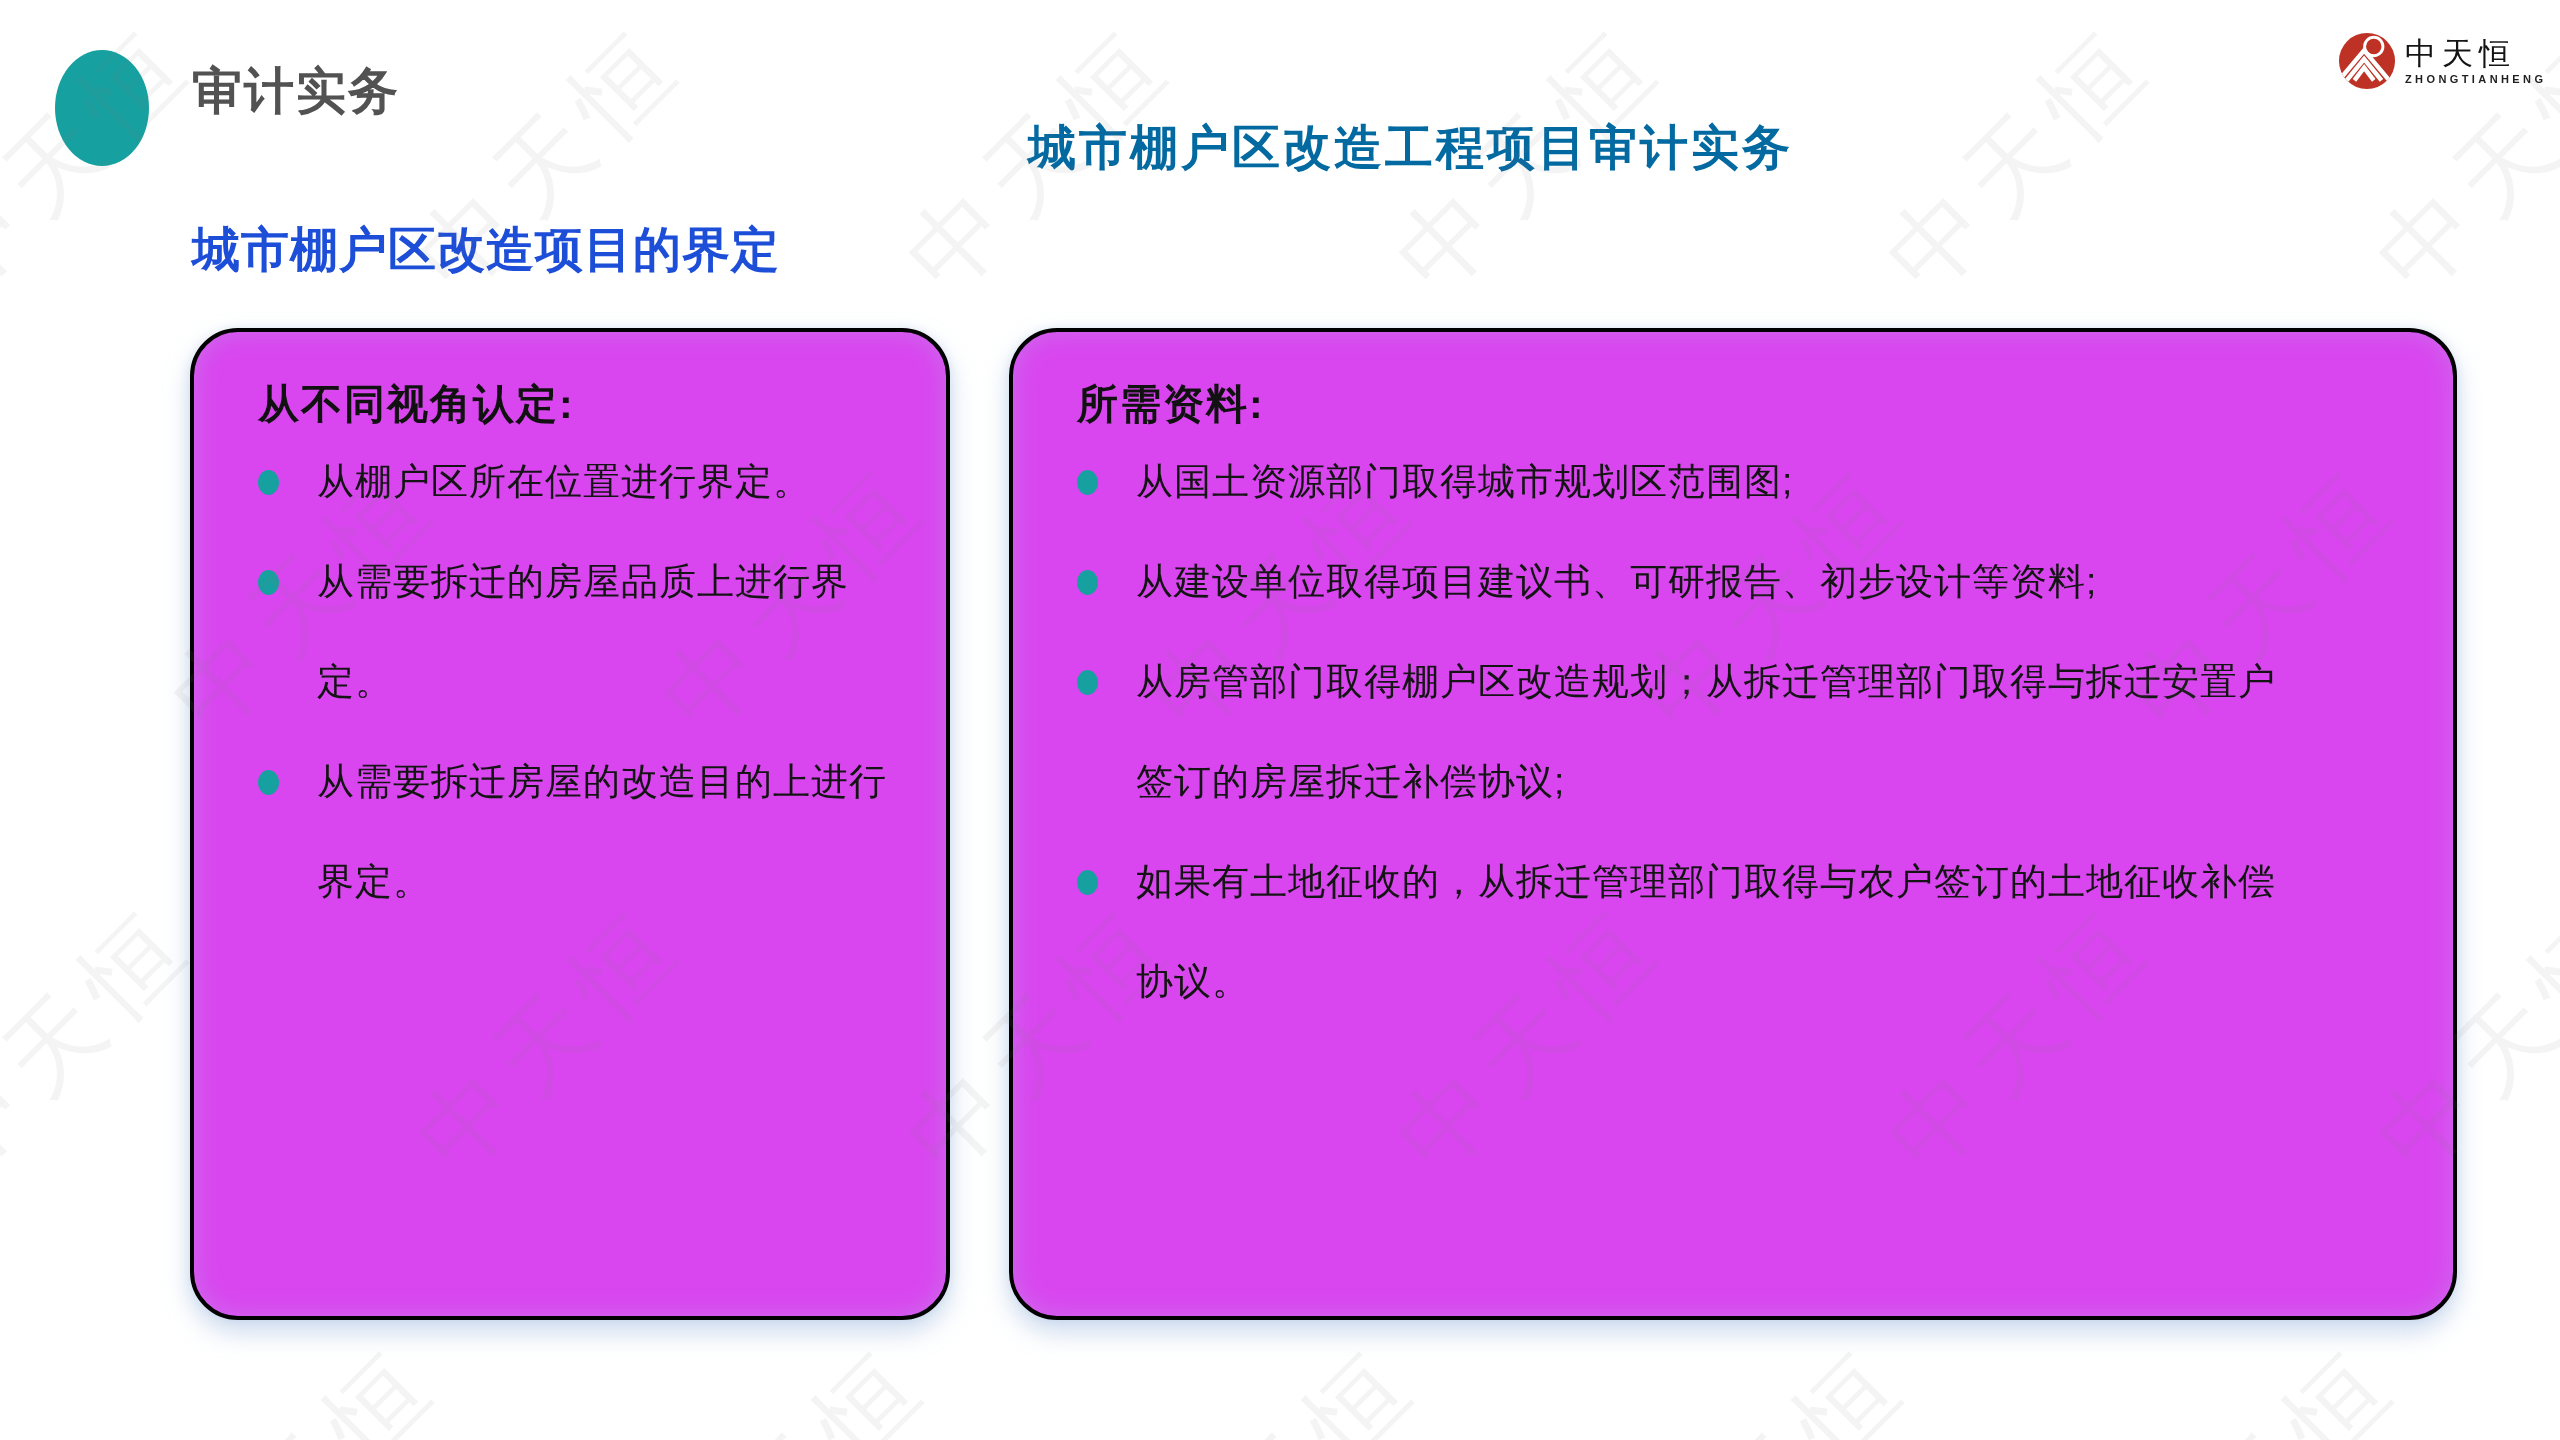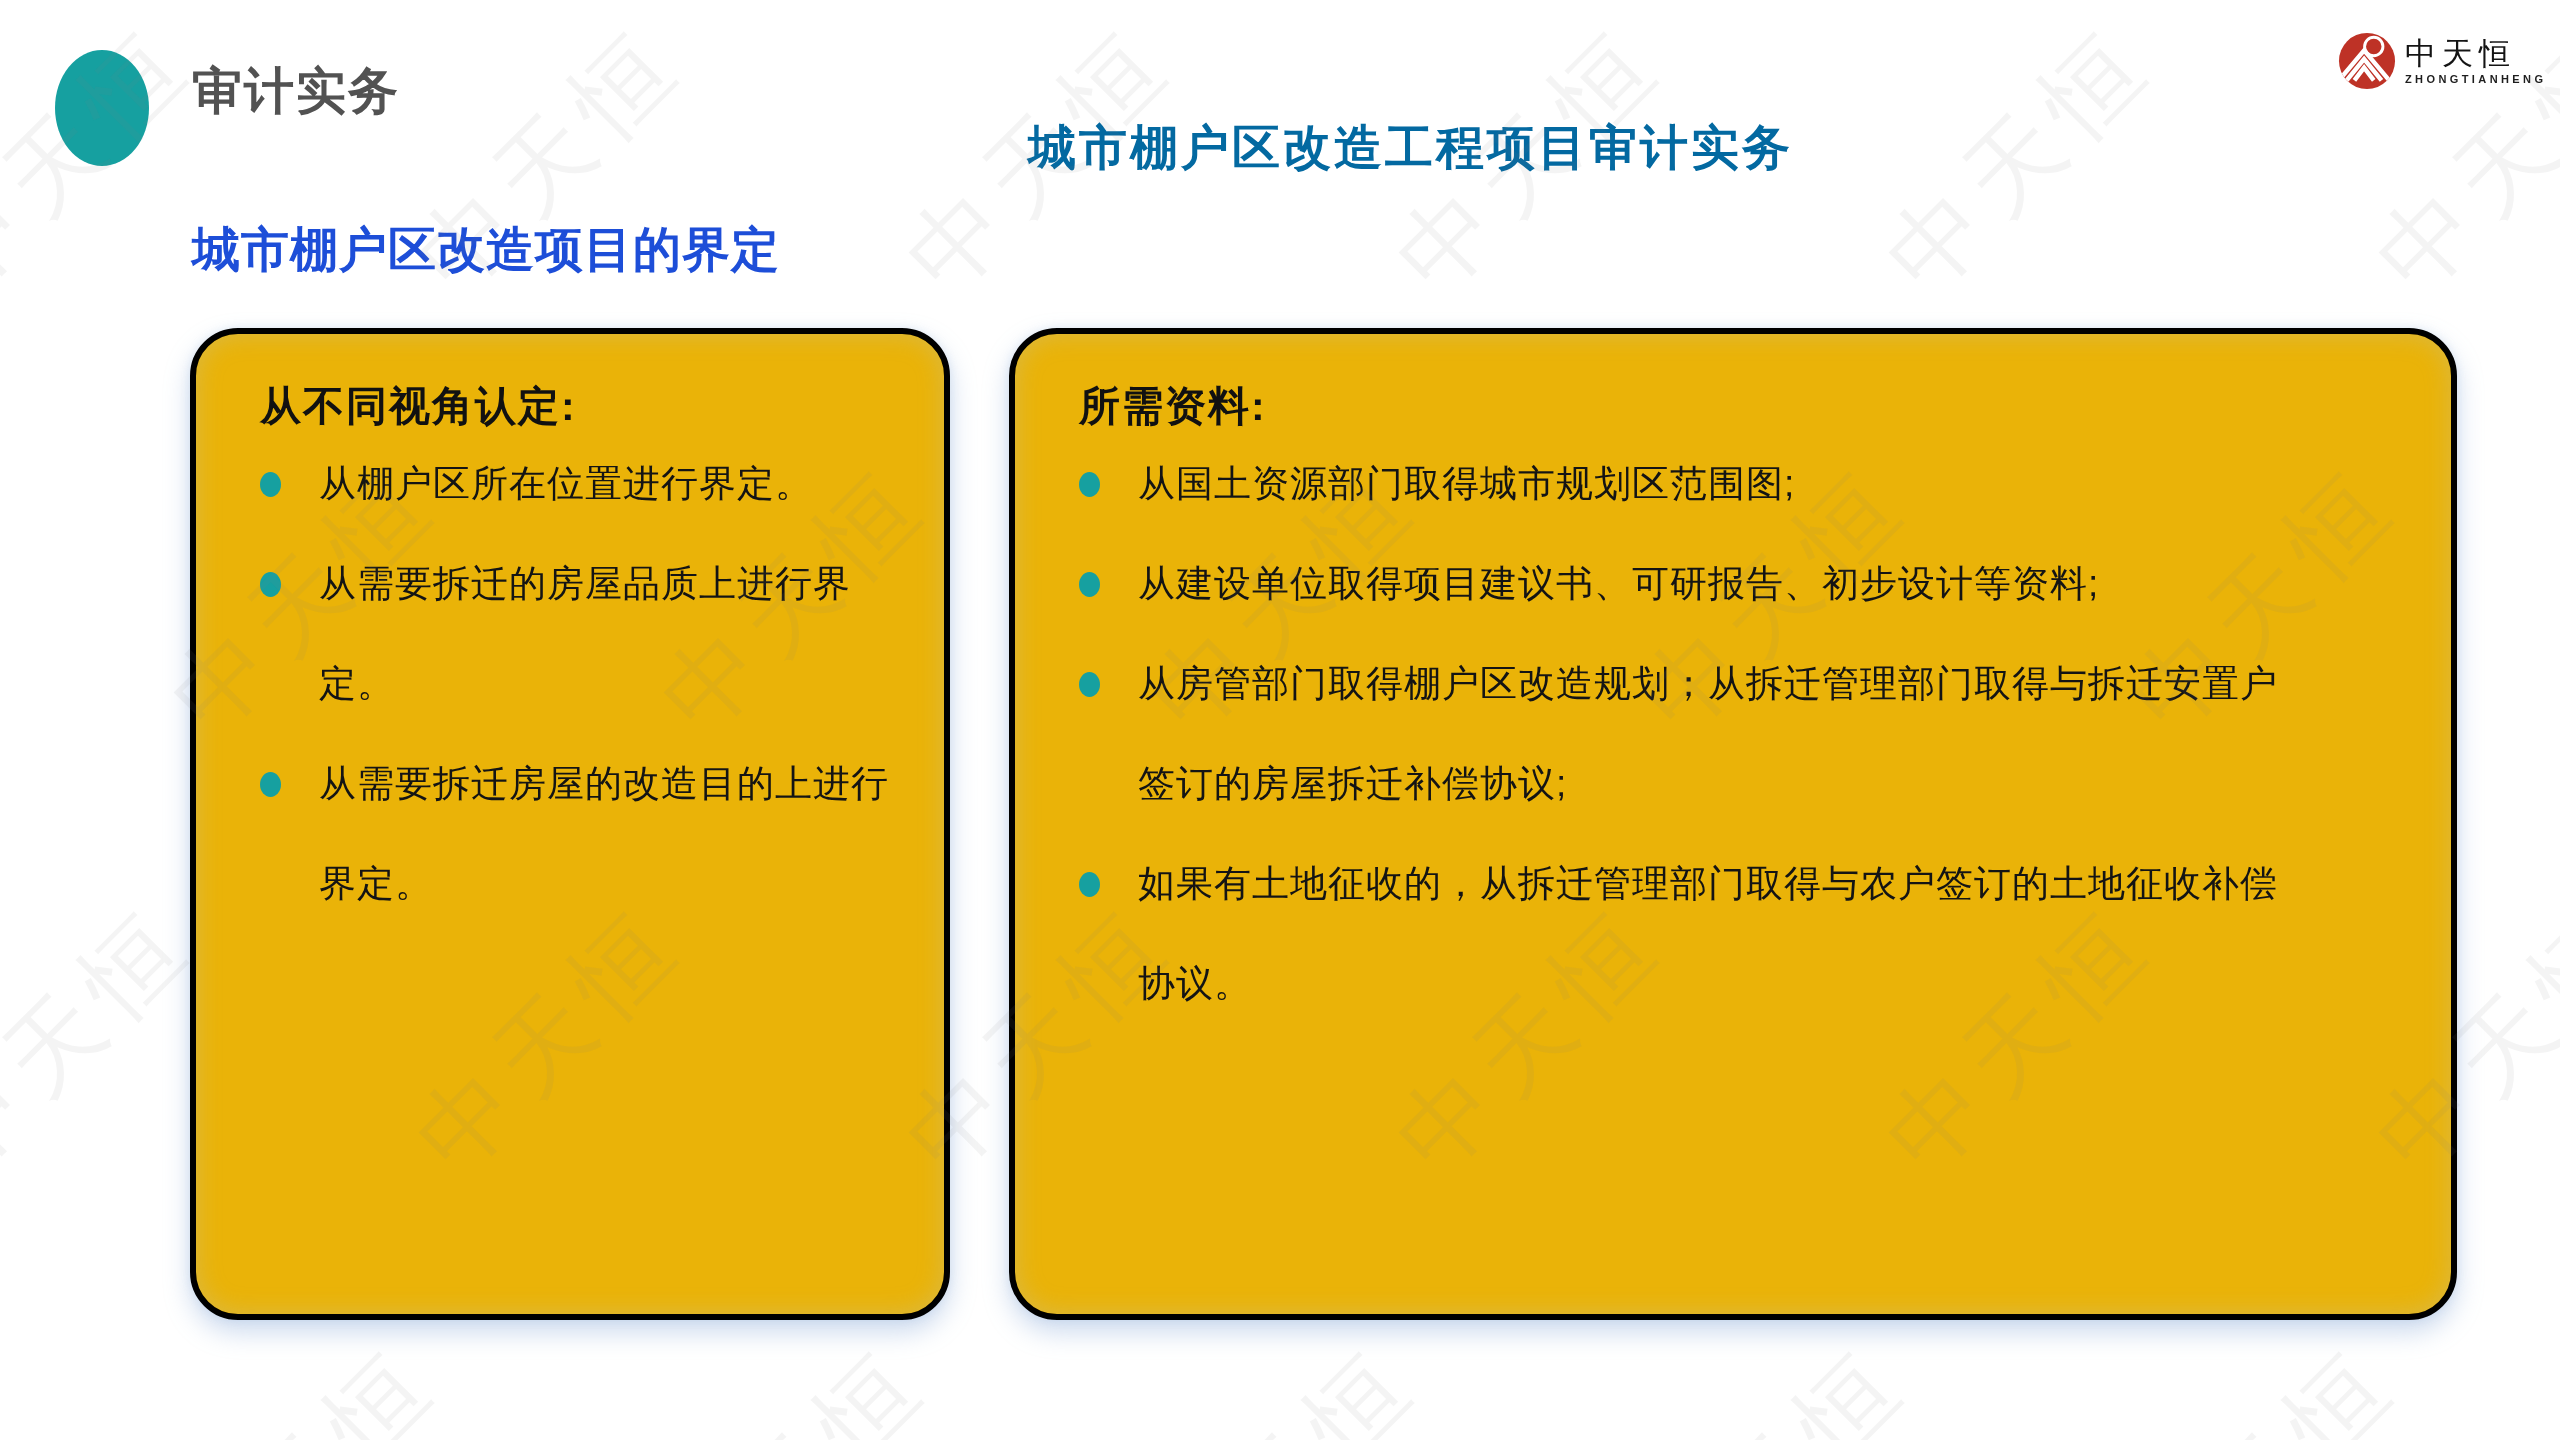--- a/index.html
+++ b/index.html
@@ -40,21 +40,21 @@
   
   .logo{position:absolute;left:2338px;top:32px;z-index:10;display:flex;align-items:center;gap:9px;}
   .logo-icon{width:58px;height:58px;flex:0 0 auto;}
   .logo-texts{display:flex;flex-direction:column;align-items:flex-start;}
   .logo-name{font-size:31px;font-weight:400;color:#141414;letter-spacing:6px;line-height:34px;font-family:"Liberation Serif","DejaVu Serif",serif;}
   .logo-sub{font-size:11px;font-weight:700;color:#1e1e1e;letter-spacing:3.4px;margin-top:2px;}
 
   
   .card{
     position:absolute;top:328px;height:992px;box-sizing:border-box;
-    background:#eab308;border:6px solid #000000;border-radius:48px;
+    background:#d946ef;border:4px solid #000000;border-radius:48px;
     box-shadow:0 12px 26px rgba(128,162,212,0.40),
                0 0 8px  rgba(150,180,220,0.22),
                inset 0 0 26px rgba(175,205,235,0.28);
     z-index:5;
     padding:22px 40px 0 64px;
   }
   .card-left {left:190px;width:760px;}
   .card-right{left:1009px;width:1448px;}
   .card-header{
     font-size:41px;font-weight:700;color:#111111;

